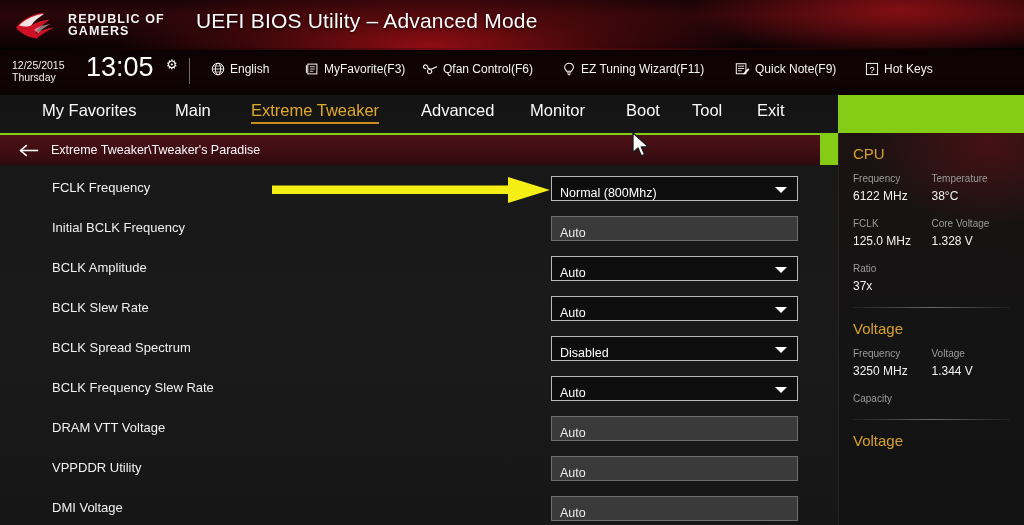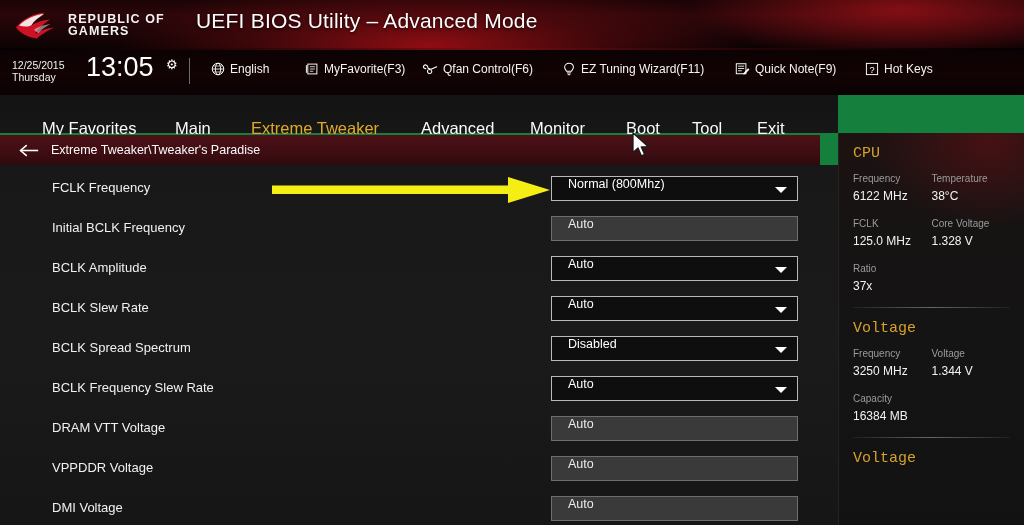--- a/index.html
+++ b/index.html
@@ -5,21 +5,21 @@
   * { box-sizing: border-box; margin: 0; padding: 0; }
   html, body {
     width: 1024px; height: 525px;
     background: #000;
     font-family: "Liberation Sans", sans-serif;
     overflow: hidden;
   }
   #app {
     position: relative;
     width: 1024px; height: 525px;
-    background: #15803d;
+    background: #84cc16;
   }
 
   
   .banner {
     position: absolute; left: 0; top: 0;
     width: 1024px; height: 50px;
     background:
       radial-gradient(ellipse 420px 90px at 430px 46px, rgba(150,14,20,0.95) 0%, rgba(96,10,14,0.6) 40%, rgba(22,6,8,0.0) 75%),
       radial-gradient(ellipse 300px 70px at 900px 10px, rgba(160,18,24,0.75) 0%, rgba(40,6,8,0.0) 70%),
       linear-gradient(180deg, #1b0406 0%, #2a0609 30%, #180406 70%, #0b0203 100%);
@@ -80,21 +80,20 @@
   
   .navbar {
     position: absolute; left: 0; top: 95px;
     width: 838px; height: 38px;
     background: linear-gradient(180deg, #131313 0%, #171717 100%);
   }
   .nav-tab {
     position: absolute; top: 6px;
     font-size: 16.5px; color: #fafafa; white-space: nowrap;
     padding-bottom: 2px;
-    margin-top: 18px;
   }
   .nav-tab.active {
     color: #e0a92a; border-bottom: 2px solid #c98f1e;
   }
   .hwmon-tab {
     position: absolute; left: 838px; top: 95px;
     width: 186px; height: 38px;
     background:
       radial-gradient(ellipse 130px 40px at 120px 30px, rgba(120,14,18,0.55), rgba(18,6,7,0) 75%),
       linear-gradient(180deg, #200507 0%, #170405 100%);
@@ -120,23 +119,23 @@
     background: linear-gradient(180deg, #181818 0%, #1a1a1a 50%, #161616 100%);
   }
   .row { position: absolute; left: 0; width: 838px; height: 40px; }
   .row-label {
     position: absolute; left: 52px; top: 11px;
     font-size: 13px; color: #f0f0f0; white-space: nowrap;
   }
   .field {
     position: absolute; left: 551px; top: 7px;
     width: 247px; height: 25px;
-    display: flex; align-items: flex-start;
+    display: flex; align-items: flex-end;
     font-size: 12.5px; color: #ffffff;
-    padding-left: 16px;
+    padding-left: 8px;
   }
   .field.select {
     background: #0e0e0e;
     border: 1px solid #b9b9b9;
   }
   .field.input {
     background: #3a3a3a;
     border: 1px solid #6e6e6e;
     color: #ececec;
   }
@@ -163,21 +162,21 @@
     position: absolute; left: 838px; top: 133px;
     width: 186px; height: 392px;
     background:
       radial-gradient(ellipse 170px 120px at 150px 10px, rgba(110,16,20,0.5), rgba(16,16,16,0) 70%),
       linear-gradient(180deg, #1d1212 0%, #161313 25%, #141414 60%, #121212 100%);
     border-left: 1px solid #2a2020;
     padding: 0 14px;
     overflow: hidden;
   }
   .hw-sec-title {
-    font-size: 15px; color: #d6a12c; margin-top: 12px; margin-bottom: 9px; font-family: Liberation Mono, monospace;
+    font-size: 15px; color: #d6a12c; margin-top: 12px; margin-bottom: 9px;
   }
   .hw-grid { display: flex; }
   .hw-cell { width: 50%; }
   .hw-cell.full { width: 100%; }
   .hw-key { font-size: 10px; color: #9b9b9b; line-height: 16px; }
   .hw-val { font-size: 12px; color: #f2f2f2; line-height: 18px; }
   .hw-block { margin-bottom: 11px; }
   .hw-rule {
     height: 1px; margin: 12px 0 0 0;
     background: linear-gradient(90deg, rgba(140,140,140,0.1), rgba(170,170,170,0.55), rgba(140,140,140,0.1));
@@ -343,21 +342,21 @@
     </div>
 
     <div class="row" style="top:244px">
       <div class="row-label">DRAM VTT Voltage</div>
       <div class="field input">
         <span>Auto</span>
       </div>
     </div>
 
     <div class="row" style="top:284px">
-      <div class="row-label">VPPDDR Voltage</div>
+      <div class="row-label">VPPDDR Utility</div>
       <div class="field input">
         <span>Auto</span>
       </div>
     </div>
 
     <div class="row" style="top:324px">
       <div class="row-label">DMI Voltage</div>
       <div class="field input">
         <span>Auto</span>
       </div>
@@ -417,21 +416,20 @@
       </div>
       <div class="hw-cell">
         <div class="hw-key">Voltage</div>
         <div class="hw-val">1.344 V</div>
       </div>
     </div>
 
     <div class="hw-block hw-grid">
       <div class="hw-cell full">
         <div class="hw-key">Capacity</div>
-        <div class="hw-val">16384 MB</div>
       </div>
     </div>
 
     <div class="hw-rule"></div>
 
     <div class="hw-sec-title">Voltage</div>
   </div>
 
 </div>
 

